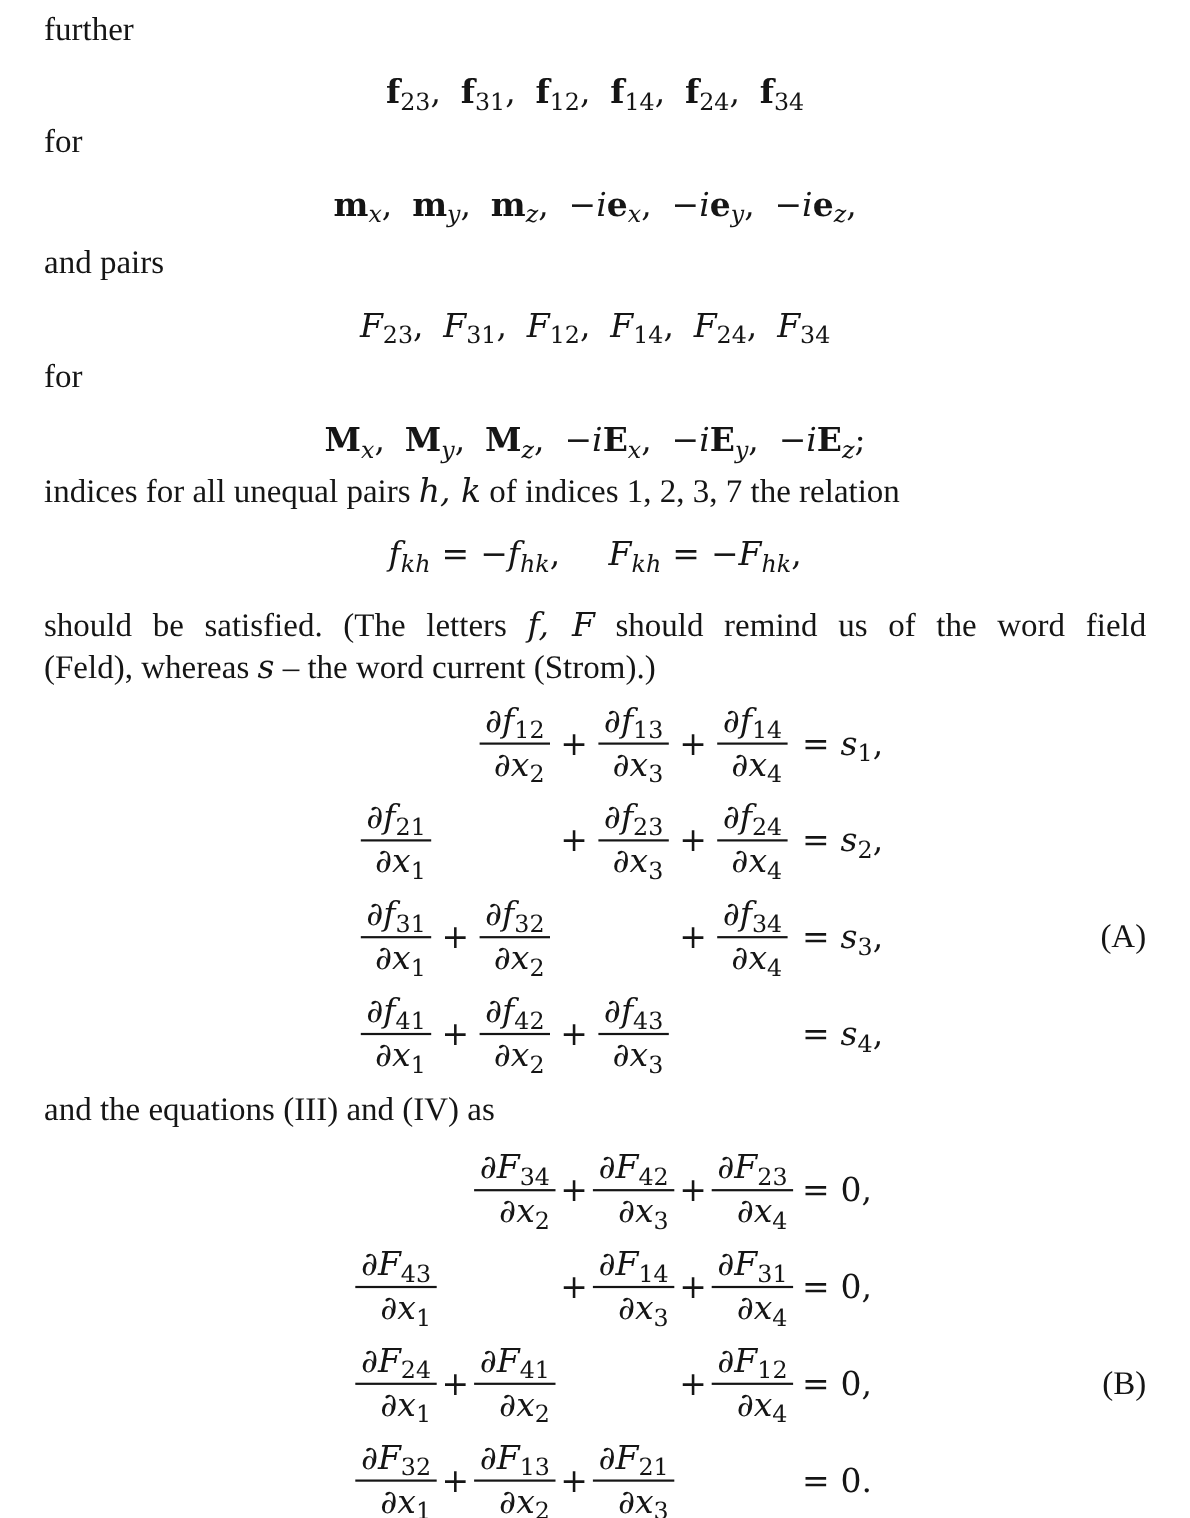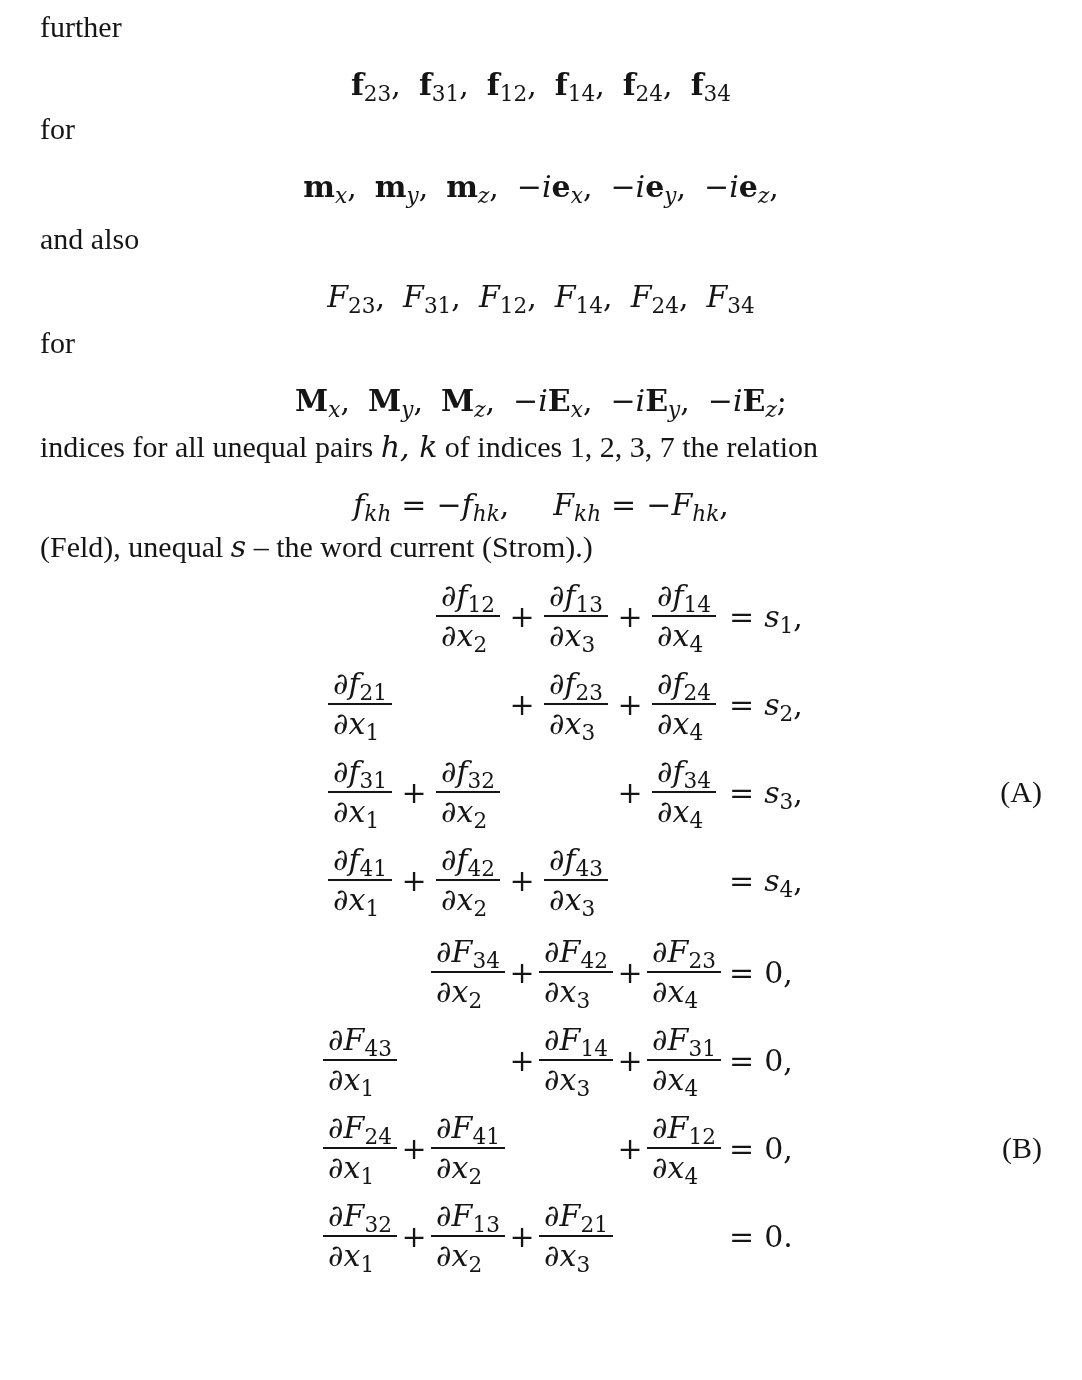--- a/index.html
+++ b/index.html
@@ -34,53 +34,54 @@
   .indent{text-indent:48px;}
 
   
   .eq-block{font-family:"DejaVu Serif",serif;}
   .eq-row{
     position:relative;display:flex;align-items:center;
     padding-left:279px;margin-bottom:12px;min-height:76px;
   }
   .cell{width:82px;display:flex;justify-content:center;align-items:center;}
   .plus{width:26px;text-align:center;}
-  .frac{display:inline-block;text-align:left;vertical-align:middle;}
+  .frac{display:inline-block;text-align:right;vertical-align:middle;}
   .frac .num{display:block;line-height:34px;padding:0 5px 2px 5px;border-bottom:2.4px solid #151515;white-space:nowrap;}
   .frac .den{display:block;line-height:34px;padding:2px 5px 0 5px;white-space:nowrap;}
   .eqs{white-space:nowrap;margin-left:4px;}
   .eqs .rel{margin-right:10px;}
   .eq-label{position:absolute;right:0;top:50%;transform:translateY(-50%);font-family:"Liberation Serif",serif;}
 </style>
 </head>
 <body>
 
 <div class="page">
 
   <p>further</p>
 
   <div class="sym-row mt4"><span class="sym-item"><span class="fk">f</span><sub>23</sub><span>,</span></span><span class="sym-item"><span class="fk">f</span><sub>31</sub><span>,</span></span><span class="sym-item"><span class="fk">f</span><sub>12</sub><span>,</span></span><span class="sym-item"><span class="fk">f</span><sub>14</sub><span>,</span></span><span class="sym-item"><span class="fk">f</span><sub>24</sub><span>,</span></span><span class="sym-item"><span class="fk">f</span><sub>34</sub></span></div>
 
   <p class="mt2">for</p>
 
   <div class="sym-row"><span class="sym-item"><span class="fk">m</span><sub class="it">x</sub><span>,</span></span><span class="sym-item"><span class="fk">m</span><sub class="it">y</sub><span>,</span></span><span class="sym-item"><span class="fk">m</span><sub class="it">z</sub><span>,</span></span><span class="sym-item"><span>−</span><span class="it">i</span><span class="fk">e</span><sub class="it">x</sub><span>,</span></span><span class="sym-item"><span>−</span><span class="it">i</span><span class="fk">e</span><sub class="it">y</sub><span>,</span></span><span class="sym-item"><span>−</span><span class="it">i</span><span class="fk">e</span><sub class="it">z</sub><span>,</span></span></div>
 
-  <p class="mt10">and also</p>
+  <p class="mt10">and pairs</p>
 
   <div class="sym-row mt2"><span class="sym-item"><span class="it">F</span><sub>23</sub><span>,</span></span><span class="sym-item"><span class="it">F</span><sub>31</sub><span>,</span></span><span class="sym-item"><span class="it">F</span><sub>12</sub><span>,</span></span><span class="sym-item"><span class="it">F</span><sub>14</sub><span>,</span></span><span class="sym-item"><span class="it">F</span><sub>24</sub><span>,</span></span><span class="sym-item"><span class="it">F</span><sub>34</sub></span></div>
 
   <p class="mt4">for</p>
 
   <div class="sym-row"><span class="sym-item"><span class="fk">M</span><sub class="it">x</sub><span>,</span></span><span class="sym-item"><span class="fk">M</span><sub class="it">y</sub><span>,</span></span><span class="sym-item"><span class="fk">M</span><sub class="it">z</sub><span>,</span></span><span class="sym-item"><span>−</span><span class="it">i</span><span class="fk">E</span><sub class="it">x</sub><span>,</span></span><span class="sym-item"><span>−</span><span class="it">i</span><span class="fk">E</span><sub class="it">y</sub><span>,</span></span><span class="sym-item"><span>−</span><span class="it">i</span><span class="fk">E</span><sub class="it">z</sub><span>;</span></span></div>
 
   <p class="mt4"><span class="tx">indices for all unequal pairs </span><span class="it">h, k</span><span class="tx"> of indices 1, 2, 3, 7 the relation</span></p>
 
   <div class="sym-row mt12"><span class="it">f</span><sub class="it">kh</sub><span class="op">=</span><span class="tx">−</span><span class="it">f</span><sub class="it">hk</sub><span class="tx">,</span><span class="sp" style="display: inline-block; width: 44px;"></span><span class="it">F</span><sub class="it">kh</sub><span class="op">=</span><span class="tx">−</span><span class="it">F</span><sub class="it">hk</sub><span class="tx">,</span></div>
 
-  <p><span class="tx">(Feld), unequal </span><span class="it">s</span><span class="tx"> – the word current (Strom).)</span></p>
+  <p class="j1 mt22"><span class="tx">should be satisfied.  (The letters </span><span class="it">f, F</span><span class="tx"> should remind us of the word field</span></p>
+  <p><span class="tx">(Feld), whereas </span><span class="it">s</span><span class="tx"> – the word current (Strom).)</span></p>
 
   <div class="eq-block mt12">
       <div class="eq-row">
         <span class="cell"></span>
         <span class="plus"></span>
         <span class="cell">
           <span class="frac">
             <span class="num"><span class="it">∂f</span><sub>12</sub></span>
             <span class="den"><span class="it">∂x</span><sub>2</sub></span>
           </span>
@@ -172,20 +173,21 @@
             <span class="num"><span class="it">∂f</span><sub>43</sub></span>
             <span class="den"><span class="it">∂x</span><sub>3</sub></span>
           </span>
         </span>
         <span class="plus"></span>
         <span class="cell"></span>
         <span class="eqs"><span class="rel">=</span><span class="it">s</span><sub>4</sub><span>,</span></span>
       </div>
     </div>
 
+  <p class="mt8">and the equations (III) and (IV) as</p>
 
   <div class="eq-block mt16">
       <div class="eq-row">
         <span class="cell"></span>
         <span class="plus"></span>
         <span class="cell">
           <span class="frac">
             <span class="num"><span class="it">∂F</span><sub>34</sub></span>
             <span class="den"><span class="it">∂x</span><sub>2</sub></span>
           </span>

